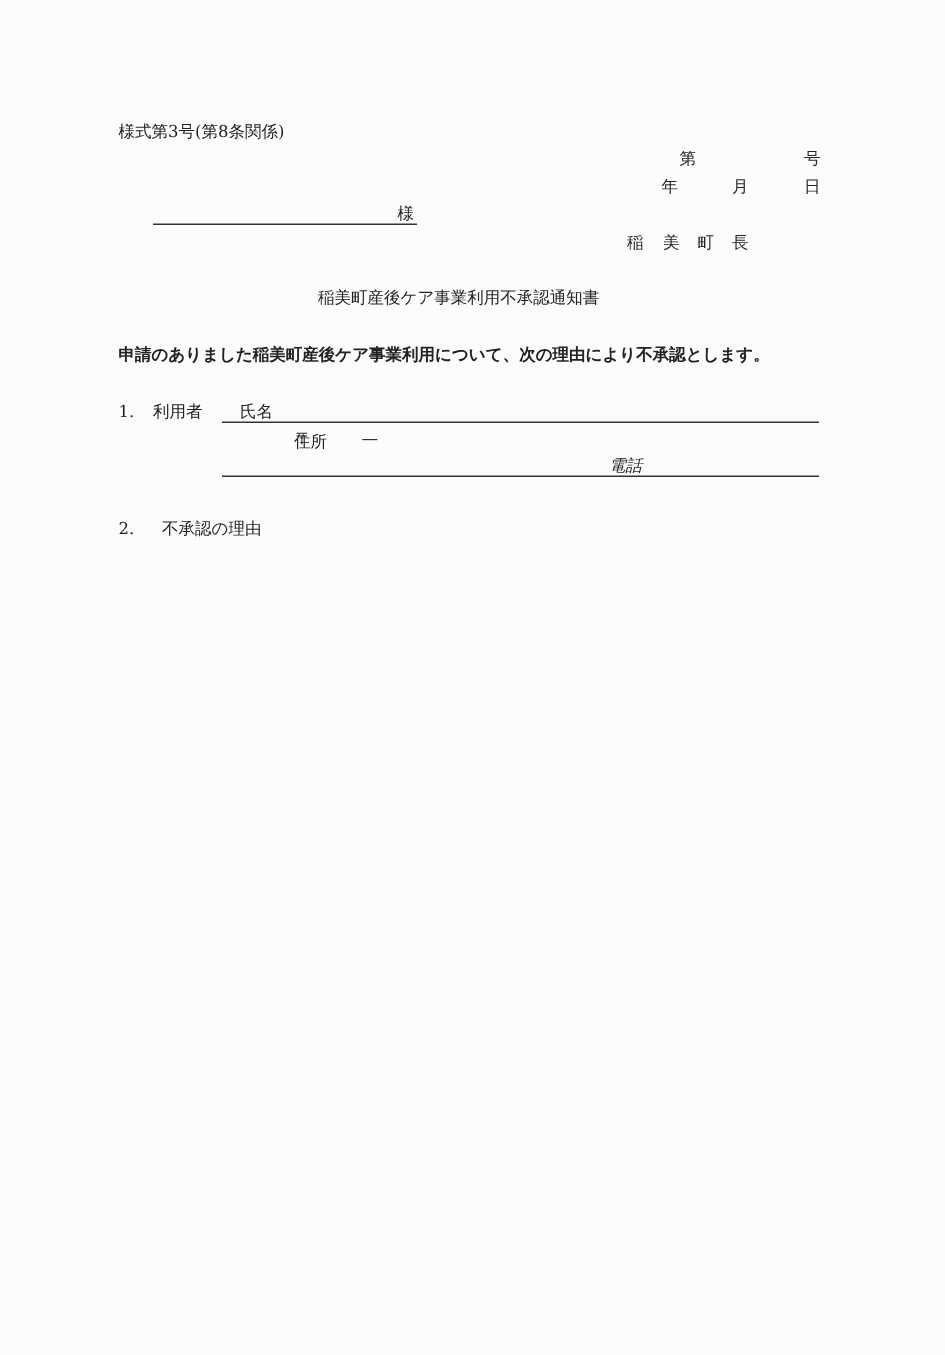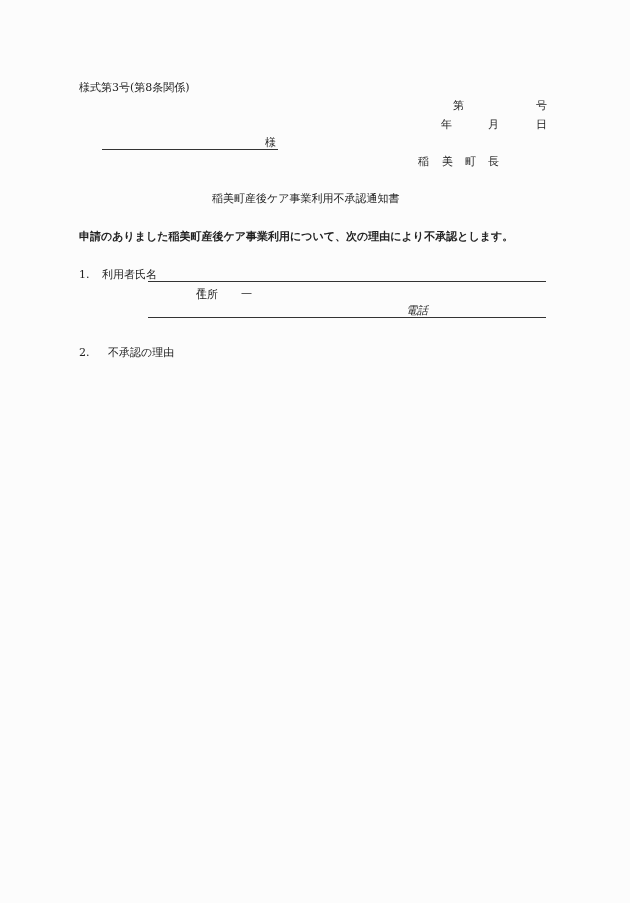--- a/index.html
+++ b/index.html
@@ -48,21 +48,21 @@
   <div class="abs" style="left:442px; top:155px;">美</div>
   <div class="abs" style="left:465px; top:155px;">町</div>
   <div class="abs" style="left:488px; top:155px;">長</div>
 
   <div class="abs" style="left:212px; top:192px;text-align:center;">稲美町産後ケア事業利用不承認通知書</div>
 
   <div class="abs" style="left:79px; top:230px;font-weight:bold;">申請のありました稲美町産後ケア事業利用について、次の理由により不承認とします。</div>
 
   <div class="abs" style="left:79px; top:268px;">1.</div>
   <div class="abs" style="left:102px; top:268px;">利用者</div>
-  <div class="abs" style="left:135px; top:268px;">氏名</div>
+  <div class="abs" style="left:160px; top:268px;">氏名</div>
   <div class="line" style="left:148px; top:281px; width:398px;"></div>
 
   <div class="abs" style="left:197px; top:286px;">〒</div>
   <div class="abs" style="left:241px; top:286px;">—</div>
 
   <div class="abs" style="left:148px; top:288px;margin-left:48px;">住所</div>
   <div class="abs" style="left:406px; top:304px;font-style:italic;">電話</div>
   <div class="line" style="left:148px; top:317px; width:398px;"></div>
 
   <div class="abs" style="left:79px; top:346px;">2.</div>

